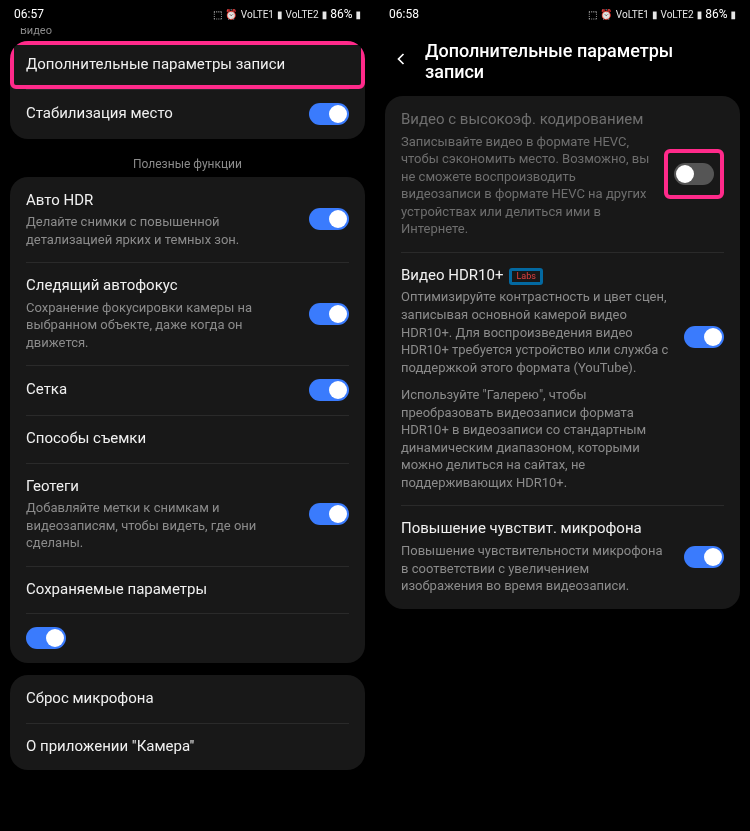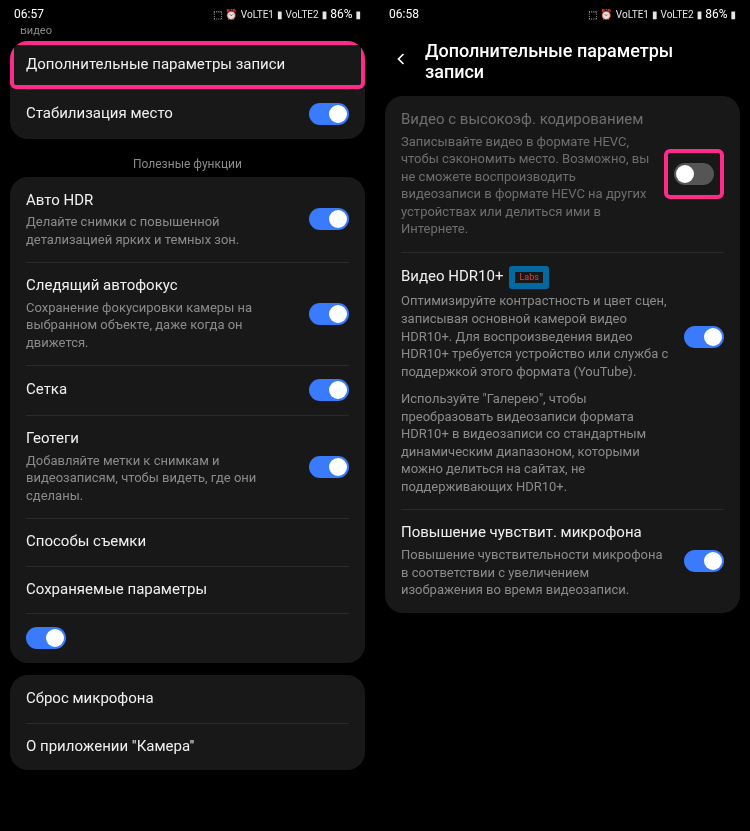--- a/index.html
+++ b/index.html
@@ -88,21 +88,21 @@
   .toggle.off .knob { left: 2px; }
   .highlight {
     border: 4px solid #ff2a8a;
     border-radius: 6px;
   }
   .row.highlight { padding: 10px 12px; }
   
   .dim .row-title, .dim .row-sub { color: #6e6e6e; }
   .labs {
     display: inline-block;
-    border: 6px solid #0369a1;
+    border: 3px solid #0369a1;
     color: #e04040;
     font-size: 9px;
     padding: 0 4px;
     border-radius: 3px;
     margin-left: 6px;
     vertical-align: 1px;
   }
   .toggle-wrap.highlight {
     padding: 10px 6px;
     display: inline-flex;
@@ -176,30 +176,30 @@
       <div class="row">
         <div class="row-text">
             <div class="row-title">Сетка</div>
           </div>
         <div class="toggle on">
             <div class="knob"></div>
           </div>
       </div>
       <div class="row">
         <div class="row-text">
+            <div class="row-title">Способы съемки</div>
+          </div>
+      </div>
+      <div class="row">
+        <div class="row-text">
           <div class="row-title">Геотеги</div>
           <div class="row-sub">Добавляйте метки к снимкам и видеозаписям, чтобы видеть, где они сделаны.</div>
         </div>
         <div class="toggle on">
             <div class="knob"></div>
-          </div>
-      </div>
-      <div class="row">
-        <div class="row-text">
-            <div class="row-title">Способы съемки</div>
           </div>
       </div>
       <div class="row">
         <div class="row-text">
             <div class="row-title">Сохраняемые параметры</div>
           </div>
       </div>
       <div class="row">
         <div class="toggle on">
             <div class="knob"></div>

